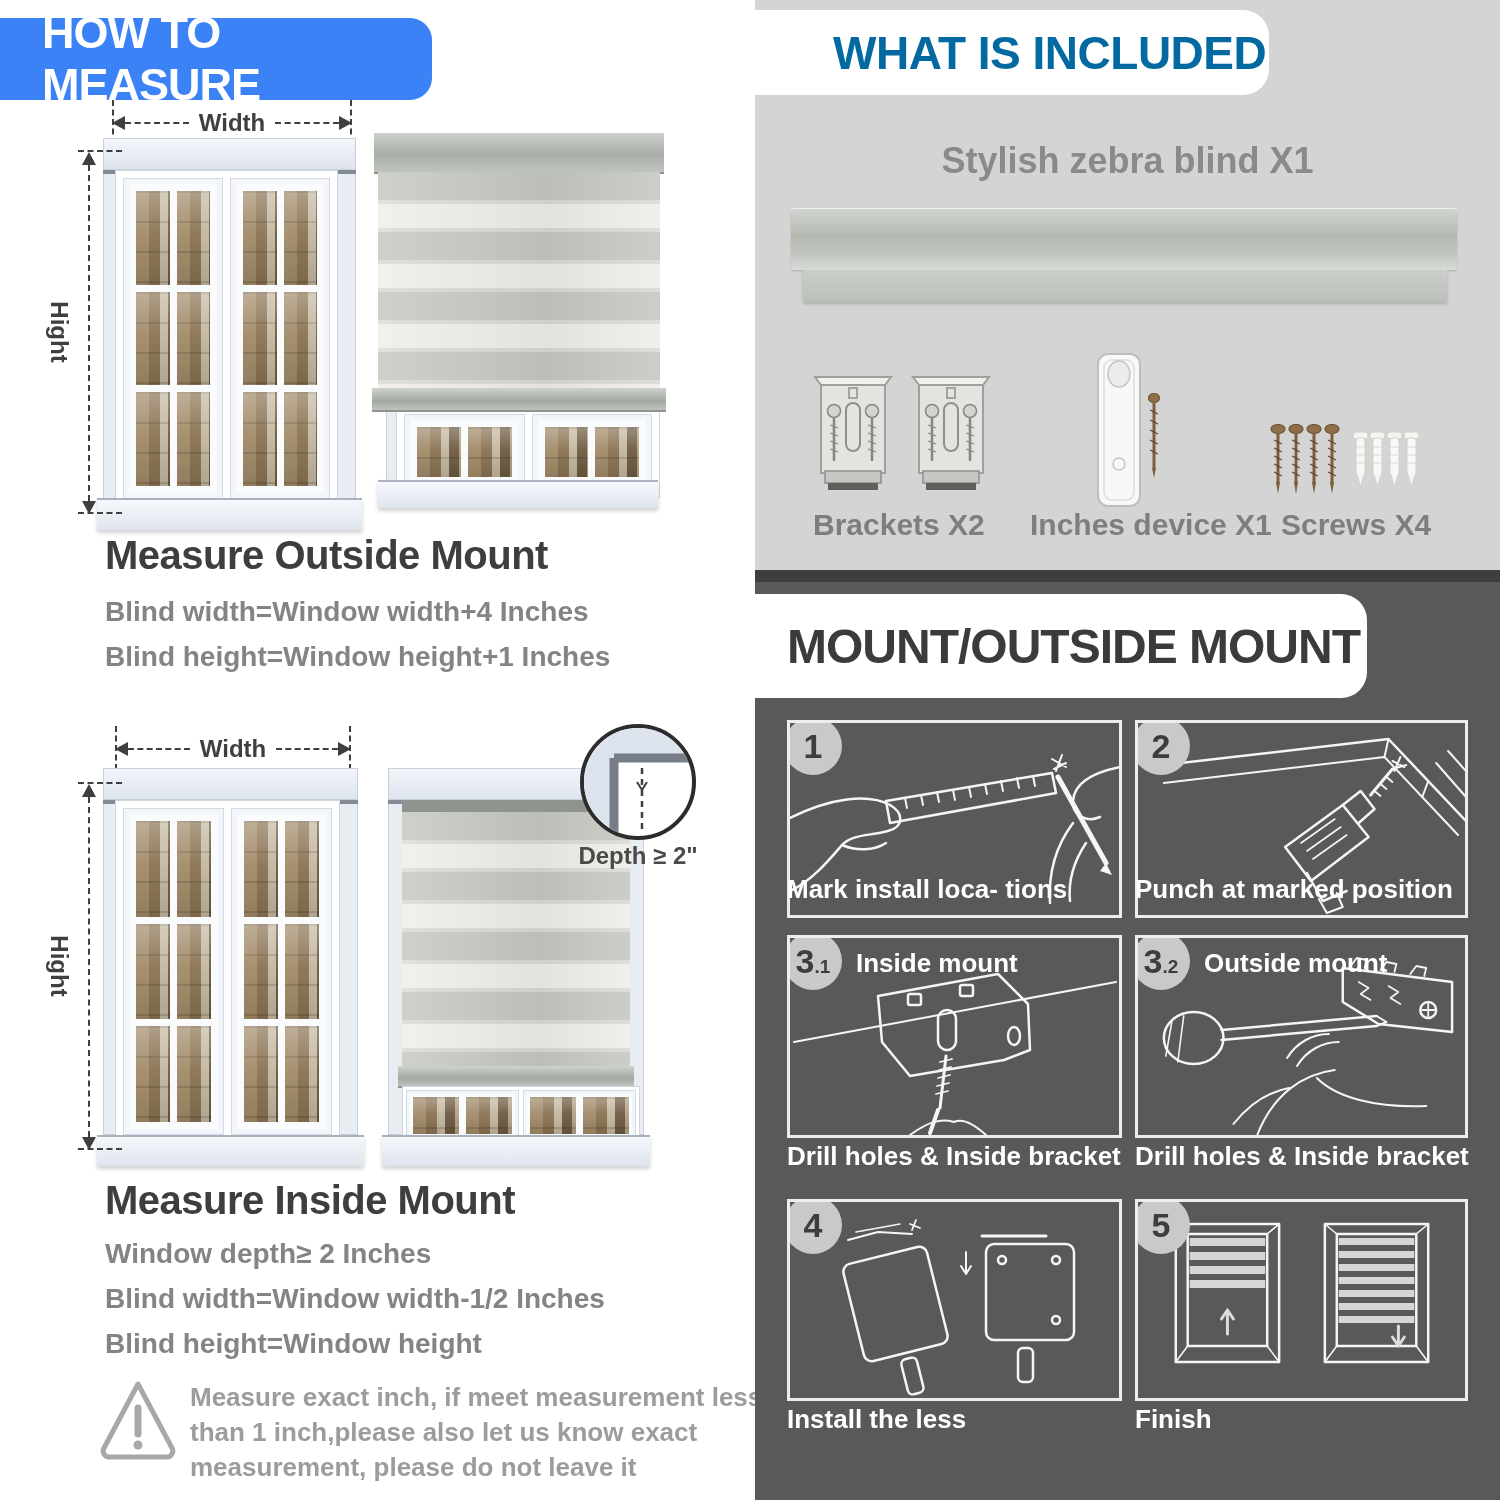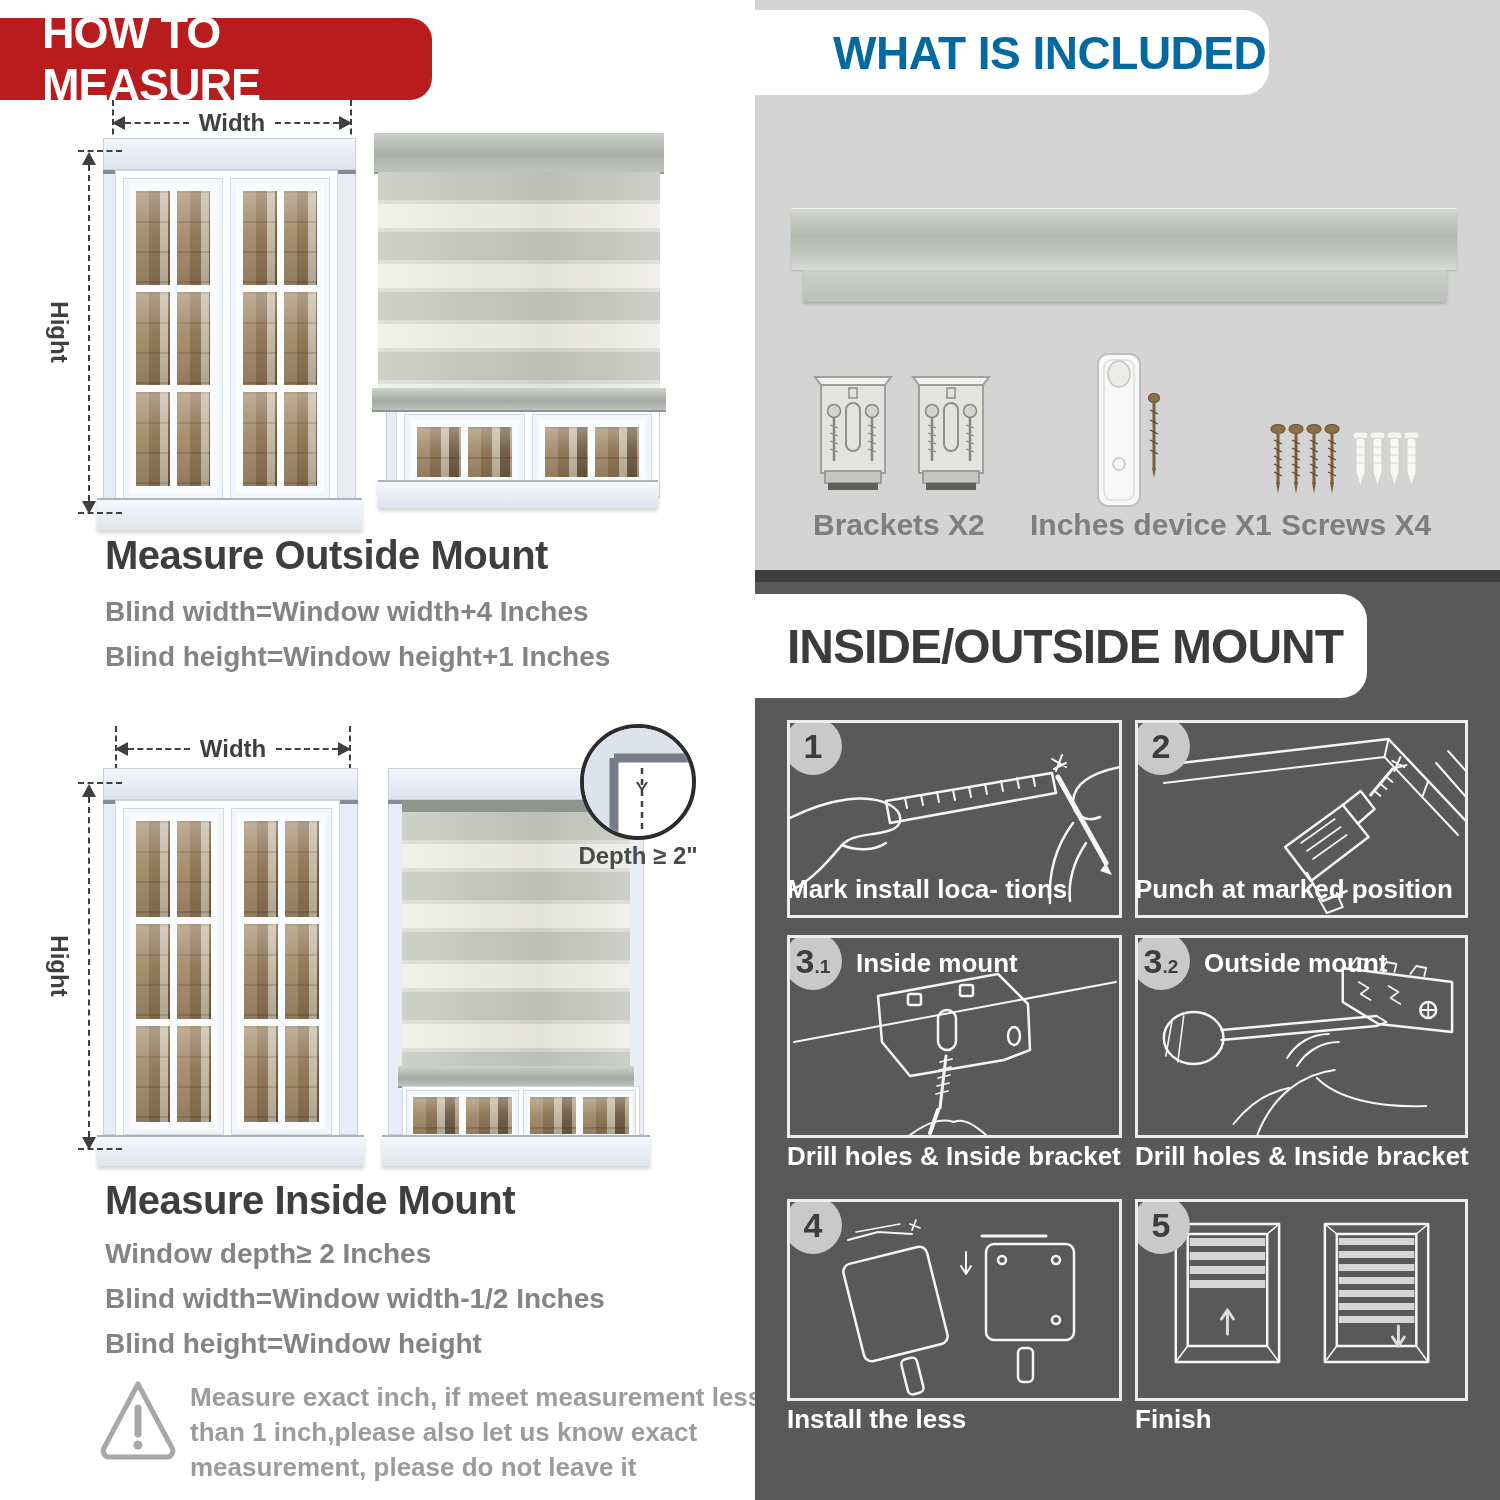--- a/index.html
+++ b/index.html
@@ -1,21 +1,21 @@
 <!DOCTYPE html>
 <html><head>
 <meta charset="utf-8">
 <style>
   html,body{margin:0;padding:0;background:#ffffff;}
   #canvas{position:relative;width:1500px;height:1500px;overflow:hidden;background:#ffffff;
           font-family:"Liberation Sans", sans-serif;}
   .abs{position:absolute;}
 
   
-  .h1-badge{left:0;top:18px;width:432px;height:82px;background:#b91c1c;border-radius:0 22px 22px 0;
+  .h1-badge{left:0;top:18px;width:432px;height:82px;background:#3b82f6;border-radius:0 22px 22px 0;
             display:flex;align-items:center;}
   .h1-badge span{padding-left:42px;font-size:45px;font-weight:bold;color:#ffffff;letter-spacing:-1px;}
 
   .sec-title{font-size:40px;font-weight:bold;color:#3e3e3e;letter-spacing:-0.5px;}
   .sec-line{font-size:28px;font-weight:bold;color:#848484;}
 
   
   .harrow{display:flex;align-items:center;height:26px;}
   .dashh{flex:1;height:0;border-top:2.5px dashed #3f3f3f;}
   .tri-l{width:0;height:0;border-top:7px solid transparent;border-bottom:7px solid transparent;border-right:13px solid #3f3f3f;}
@@ -233,20 +233,21 @@
   <div class="abs warn-text" style="left:190px;top:1380px;">
     <div>Measure exact inch, if meet measurement less</div>
     <div>than 1 inch,please also let us know exact</div>
     <div>measurement, please do not leave it</div>
   </div>
 
   <div class="abs inc-bg"></div>
   <div class="abs pill inc-pill">
     <span>WHAT IS INCLUDED</span>
   </div>
+  <div class="abs prod-label">Stylish zebra blind X1</div>
 
   <div class="abs bigrail"></div>
   <div class="abs bigrail2"></div>
 
   <svg class="abs" style="left:813px;top:371px;" width="178" height="126" viewBox="0 0 178 126">
     <defs>
       <g id="brk">
         <path d="M2,6 h76 l-6,8 h-64 z" fill="#efefec" stroke="#9f9f9b" stroke-width="2"></path>
         <path d="M8,14 h64 v88 h-64 z" fill="#e3e3e0" stroke="#9f9f9b" stroke-width="2"></path>
         <rect x="33" y="32" width="14" height="48" rx="7" fill="none" stroke="#8f8f8b" stroke-width="2"></rect>
@@ -301,21 +302,21 @@
       <use href="#anc" x="133" y="8"></use>
   </svg>
 
   <div class="abs inc-label" style="left:813px;top:508px;">Brackets X2</div>
   <div class="abs inc-label" style="left:1030px;top:508px;">Inches device X1</div>
   <div class="abs inc-label" style="left:1281px;top:508px;">Screws X4</div>
 
   <div class="abs mnt-strip"></div>
   <div class="abs mnt-bg"></div>
   <div class="abs pill mnt-pill">
-    <span>INSIDE/OUTSIDE MOUNT</span>
+    <span>MOUNT/OUTSIDE MOUNT</span>
   </div>
 
   <div class="panel" style="left:787px;top:720px;width:329px;height:192px;">
     <svg viewBox="0 0 329 192" preserveAspectRatio="none" stroke="#f5f5f5" fill="none" stroke-width="2.5" stroke-linecap="round" stroke-linejoin="round">
       <path d="M0,95 C40,75 78,70 100,82"></path>
       <path d="M100,82 C114,90 114,104 98,108 C80,113 62,111 52,122 C40,136 22,158 0,168"></path>
       <path d="M52,122 C66,128 84,128 96,120"></path>
       <path d="M96,78 L262,50 L266,70 L100,100 Z"></path>
       <path d="M115,75 l2,10 M131,72 l2,10 M147,69 l2,10 M163,67 l2,10 M179,64 l2,10 M195,61 l2,10 M211,58 l2,10 M227,55 l2,10 M243,53 l2,10" stroke-width="2"></path>
       <path d="M262,36 l14,8 M272,32 l-6,16 M264,46 l12,-6" stroke-width="2"></path>

